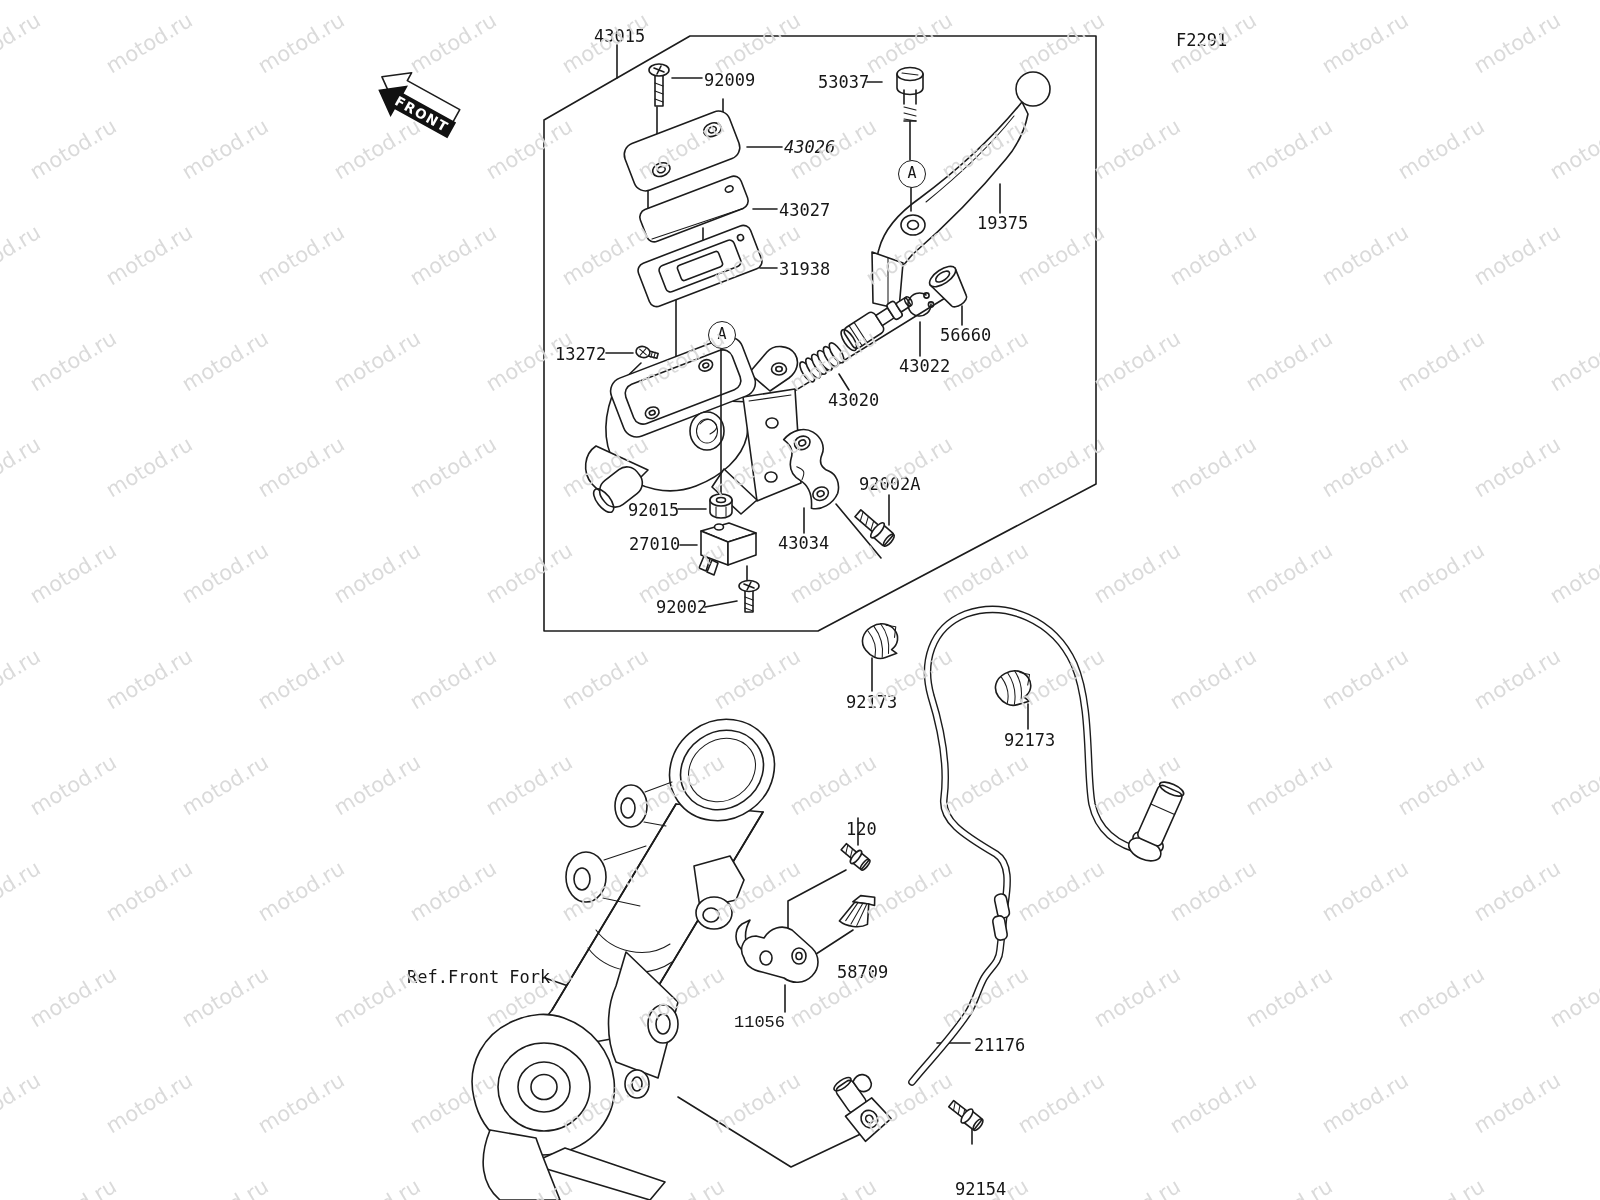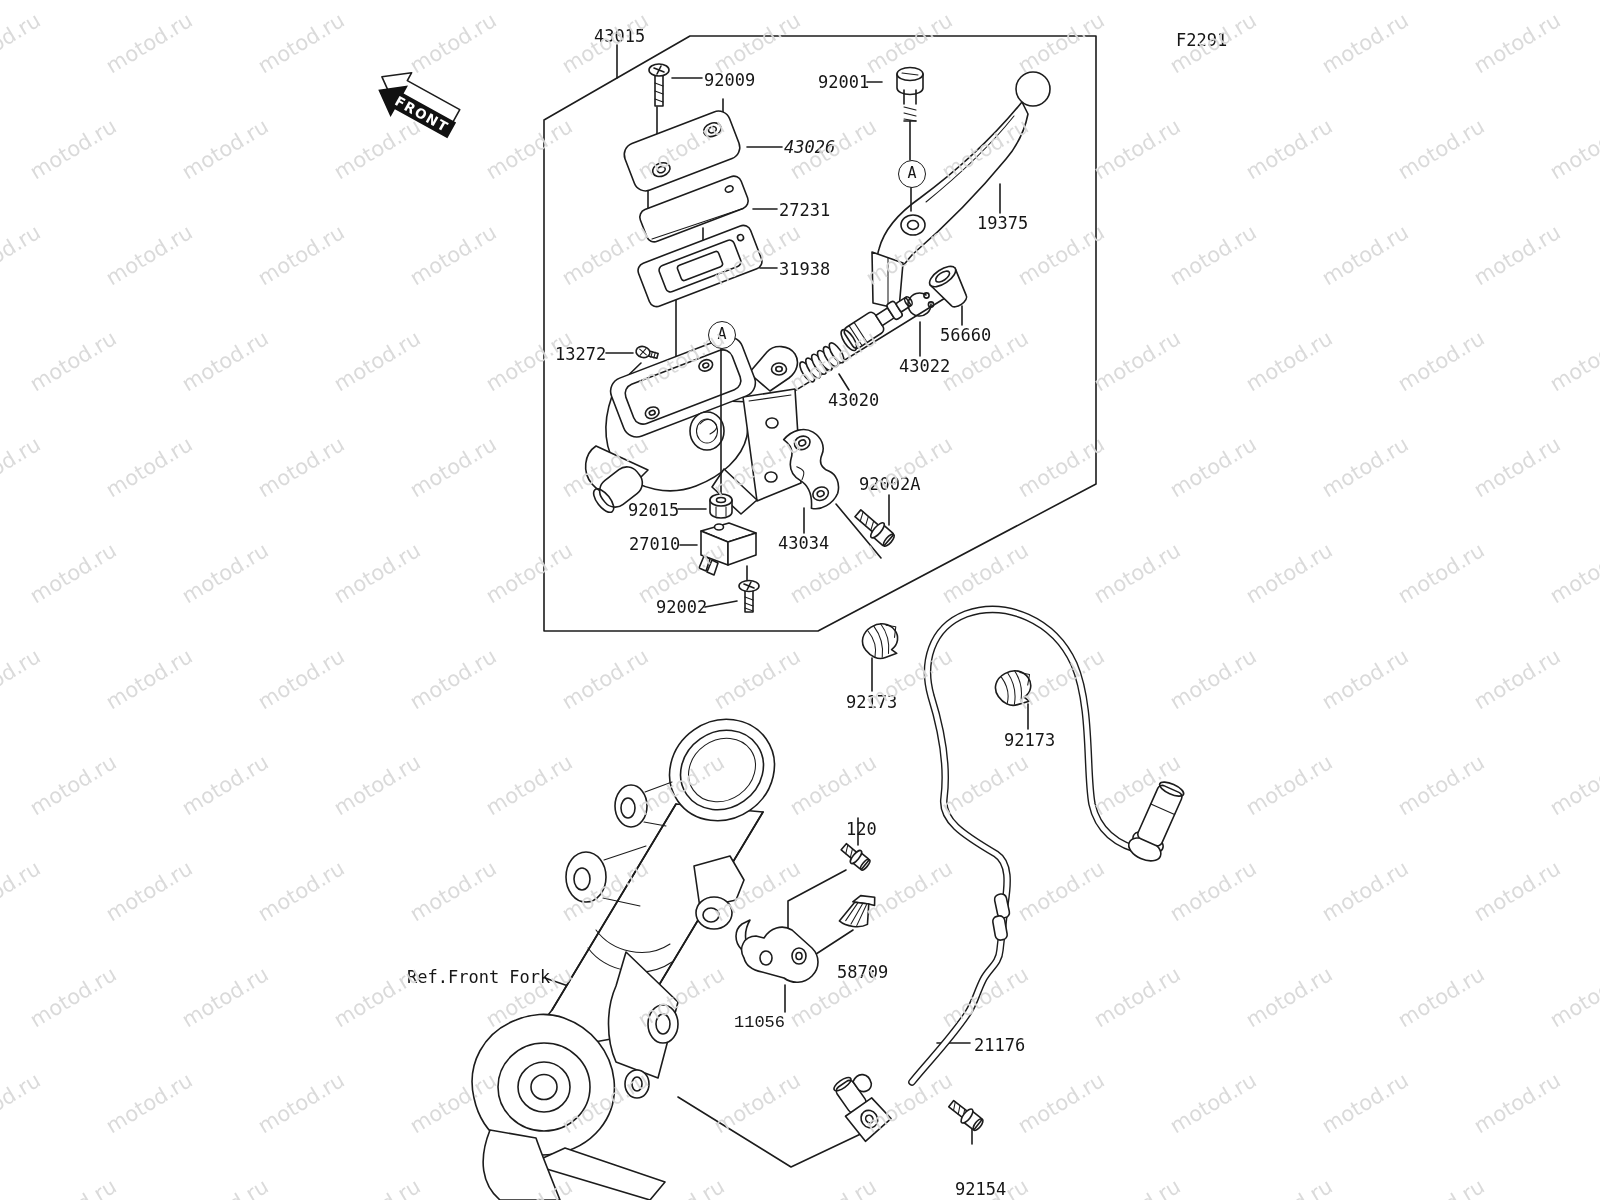--- a/index.html
+++ b/index.html
@@ -361,23 +361,23 @@
     </g>
   </svg>
 
   <div class="labels">
     <div class="code-label" id="fiche-code" style="left: 1176px; top: 30px;">F2291</div>
     <div class="part-label" id="ref-label" style="left: 407px; top: 968px;">Ref.Front Fork</div>
     <div id="part-labels">
         <div class="part-label" style="left: 594px; top: 27px;">43015</div>
         <div class="part-label" style="left: 704px; top: 71px;">92009</div>
         <div class="part-label" style="left: 784px; top: 138px; font-style: italic;">43026</div>
-        <div class="part-label" style="left: 779px; top: 201px;">27231</div>
+        <div class="part-label" style="left: 779px; top: 201px;">43027</div>
         <div class="part-label" style="left: 779px; top: 260px;">31938</div>
-        <div class="part-label" style="left: 818px; top: 73px;">92001</div>
+        <div class="part-label" style="left: 818px; top: 73px;">53037</div>
         <div class="part-label" style="left: 977px; top: 214px;">19375</div>
         <div class="part-label" style="left: 940px; top: 326px;">56660</div>
         <div class="part-label" style="left: 899px; top: 357px;">43022</div>
         <div class="part-label" style="left: 828px; top: 391px;">43020</div>
         <div class="part-label" style="left: 555px; top: 345px;">13272</div>
         <div class="part-label" style="left: 628px; top: 501px;">92015</div>
         <div class="part-label" style="left: 629px; top: 535px;">27010</div>
         <div class="part-label" style="left: 656px; top: 598px;">92002</div>
         <div class="part-label" style="left: 778px; top: 534px;">43034</div>
         <div class="part-label" style="left: 859px; top: 475px;">92002A</div>

